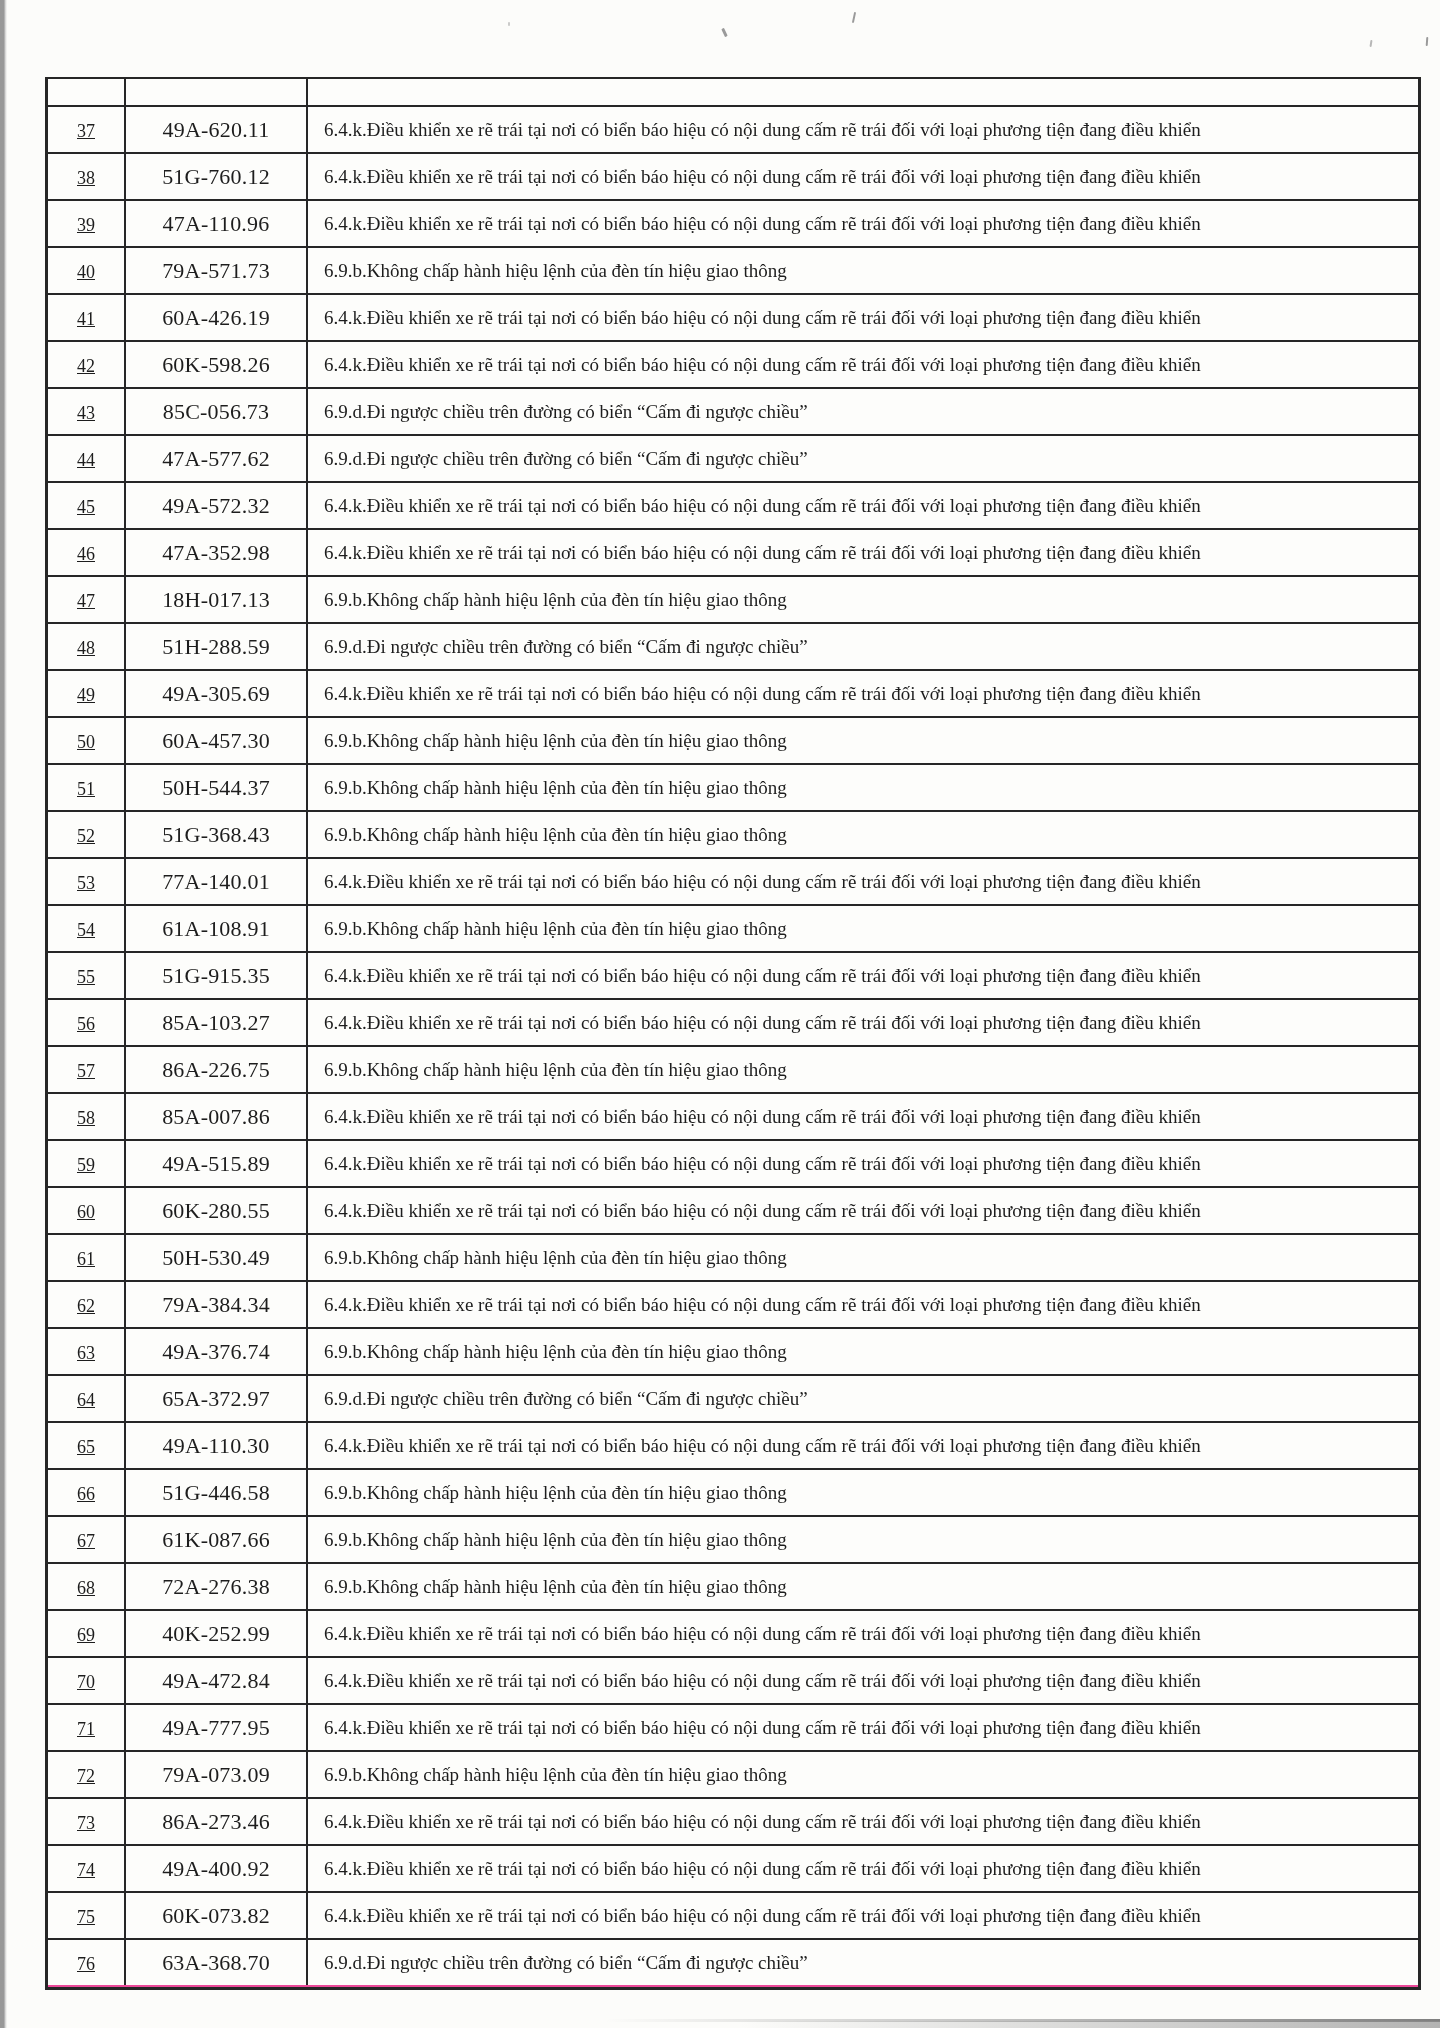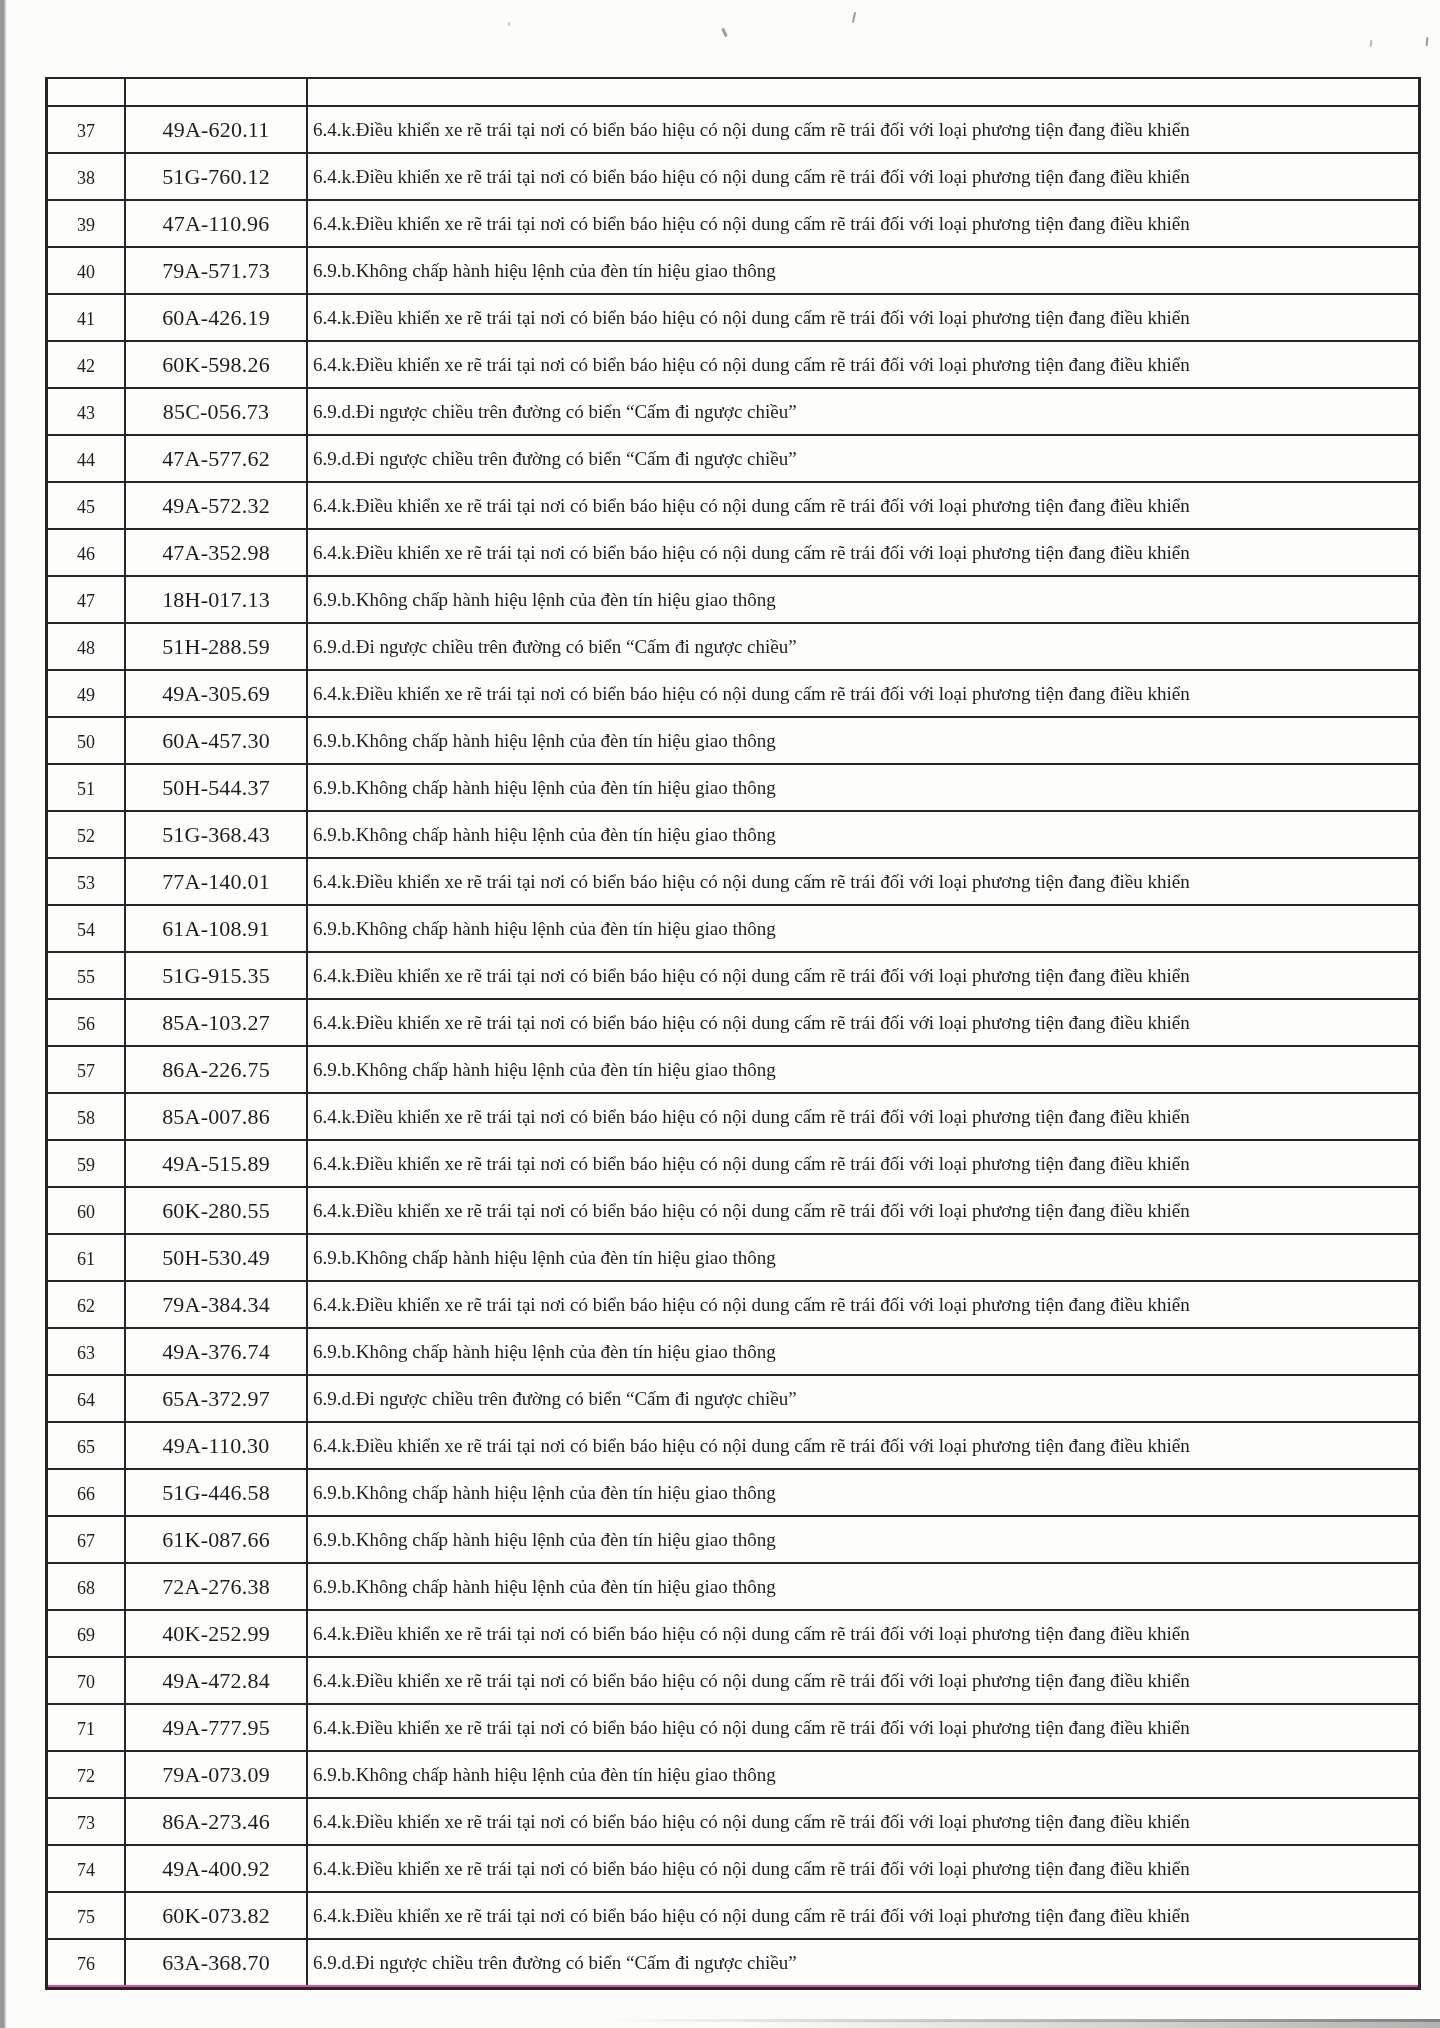--- a/index.html
+++ b/index.html
@@ -65,31 +65,32 @@
     display: flex;
     align-items: center;
     overflow: hidden;
     white-space: nowrap;
   }
   .c-no {
     justify-content: center;
     font-size: 18px;
     border-right: 2px solid #262626;
     padding-top: 4px;
+    text-decoration: underline;
   }
   .c-plate {
     justify-content: center;
     font-weight: normal;
     font-size: 22px;
     letter-spacing: .2px;
     border-right: 2px solid #262626;
   }
   .c-violation {
     font-size: 19px;
-    padding-left: 5px;
+    padding-left: 16px;
     padding-right: 2px;
   }
 </style>
 </head>
 <body>
 
 <div class="left-edge"></div>
 <div class="bottom-edge-line"></div>
 <div class="corner-shade"></div>
 <div class="speck s1"></div>

